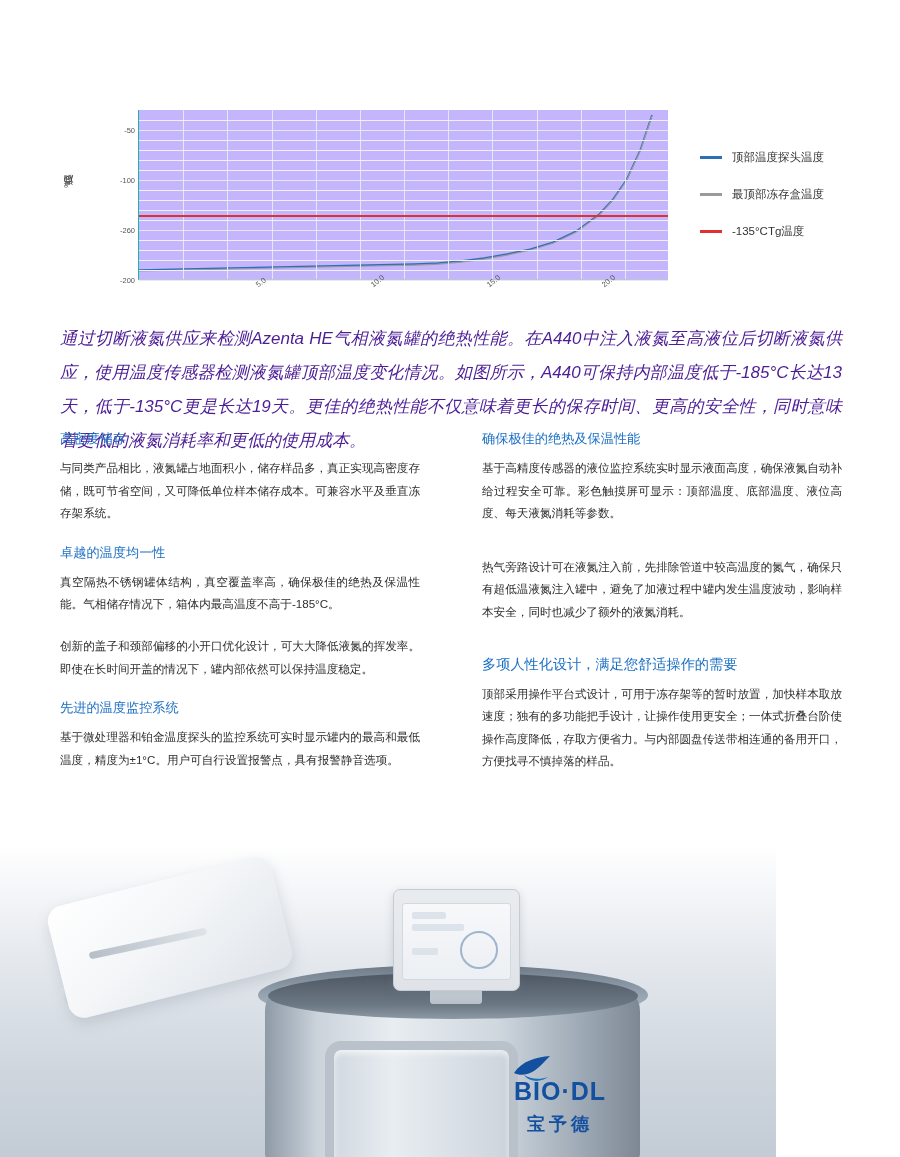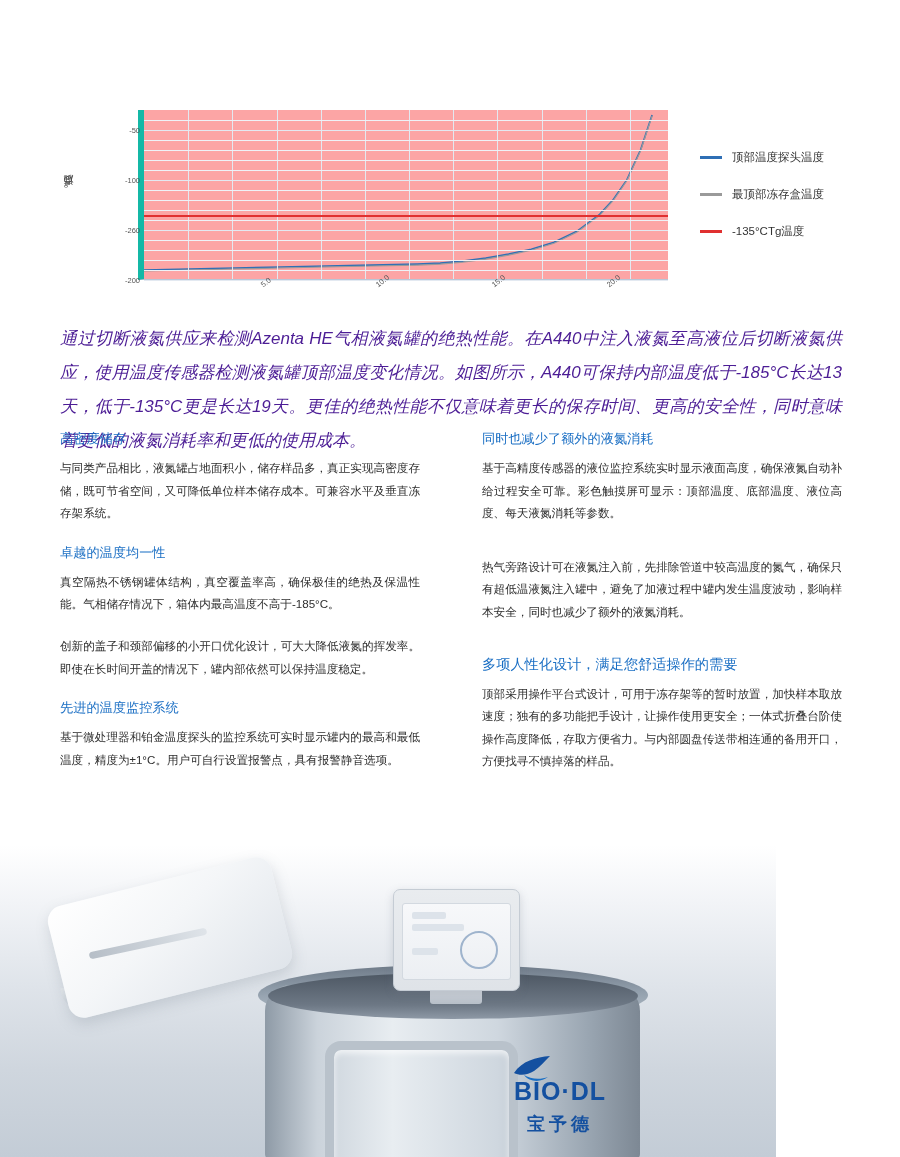--- a/index.html
+++ b/index.html
@@ -55,22 +55,22 @@
     writing-mode: vertical-rl;
     transform: rotate(180deg);
     letter-spacing: 1px;
   }
   .plot {
     position: absolute;
     left: 78px;
     top: 10px;
     width: 530px;
     height: 170px;
-    background: #fca5a5;
-    border-left: 6px solid #14b8a6;
+    background: #c4b5fd;
+    border-left: 1px solid #14b8a6;
     border-bottom: 1px solid #b9c6d6;
     box-sizing: border-box;
   }
   .plot .grid-v, .plot .grid-h {
     position: absolute;
     background: #e3e9f1;
   }
   .plot .grid-v { width: 1px; top: 0; bottom: 0; }
   .plot .grid-h { height: 1px; left: 0; right: 0; }
   .ytick {
@@ -408,21 +408,21 @@
         <div class="feat-p">创新的盖子和颈部偏移的小开口优化设计，可大大降低液氮的挥发率。即使在长时间开盖的情况下，罐内部依然可以保持温度稳定。</div>
       </div>
       <div class="feat">
         <div class="feat-h">先进的温度监控系统</div>
         <div class="feat-p">基于微处理器和铂金温度探头的监控系统可实时显示罐内的最高和最低温度，精度为±1°C。用户可自行设置报警点，具有报警静音选项。</div>
       </div>
     </div>
 
     <div class="col col-right">
       <div class="feat">
-        <div class="feat-h">同时也减少了额外的液氮消耗</div>
+        <div class="feat-h">确保极佳的绝热及保温性能</div>
         <div class="feat-p">基于高精度传感器的液位监控系统实时显示液面高度，确保液氮自动补给过程安全可靠。彩色触摸屏可显示：顶部温度、底部温度、液位高度、每天液氮消耗等参数。</div>
       </div>
       <div class="spacer-22"></div>
       <div class="feat">
         <div class="feat-p">热气旁路设计可在液氮注入前，先排除管道中较高温度的氮气，确保只有超低温液氮注入罐中，避免了加液过程中罐内发生温度波动，影响样本安全，同时也减少了额外的液氮消耗。</div>
       </div>
       <div class="spacer-22"></div>
       <div class="feat">
         <div class="feat-h big">多项人性化设计，满足您舒适操作的需要</div>
         <div class="feat-p">顶部采用操作平台式设计，可用于冻存架等的暂时放置，加快样本取放速度；独有的多功能把手设计，让操作使用更安全；一体式折叠台阶使操作高度降低，存取方便省力。与内部圆盘传送带相连通的备用开口，方便找寻不慎掉落的样品。</div>

